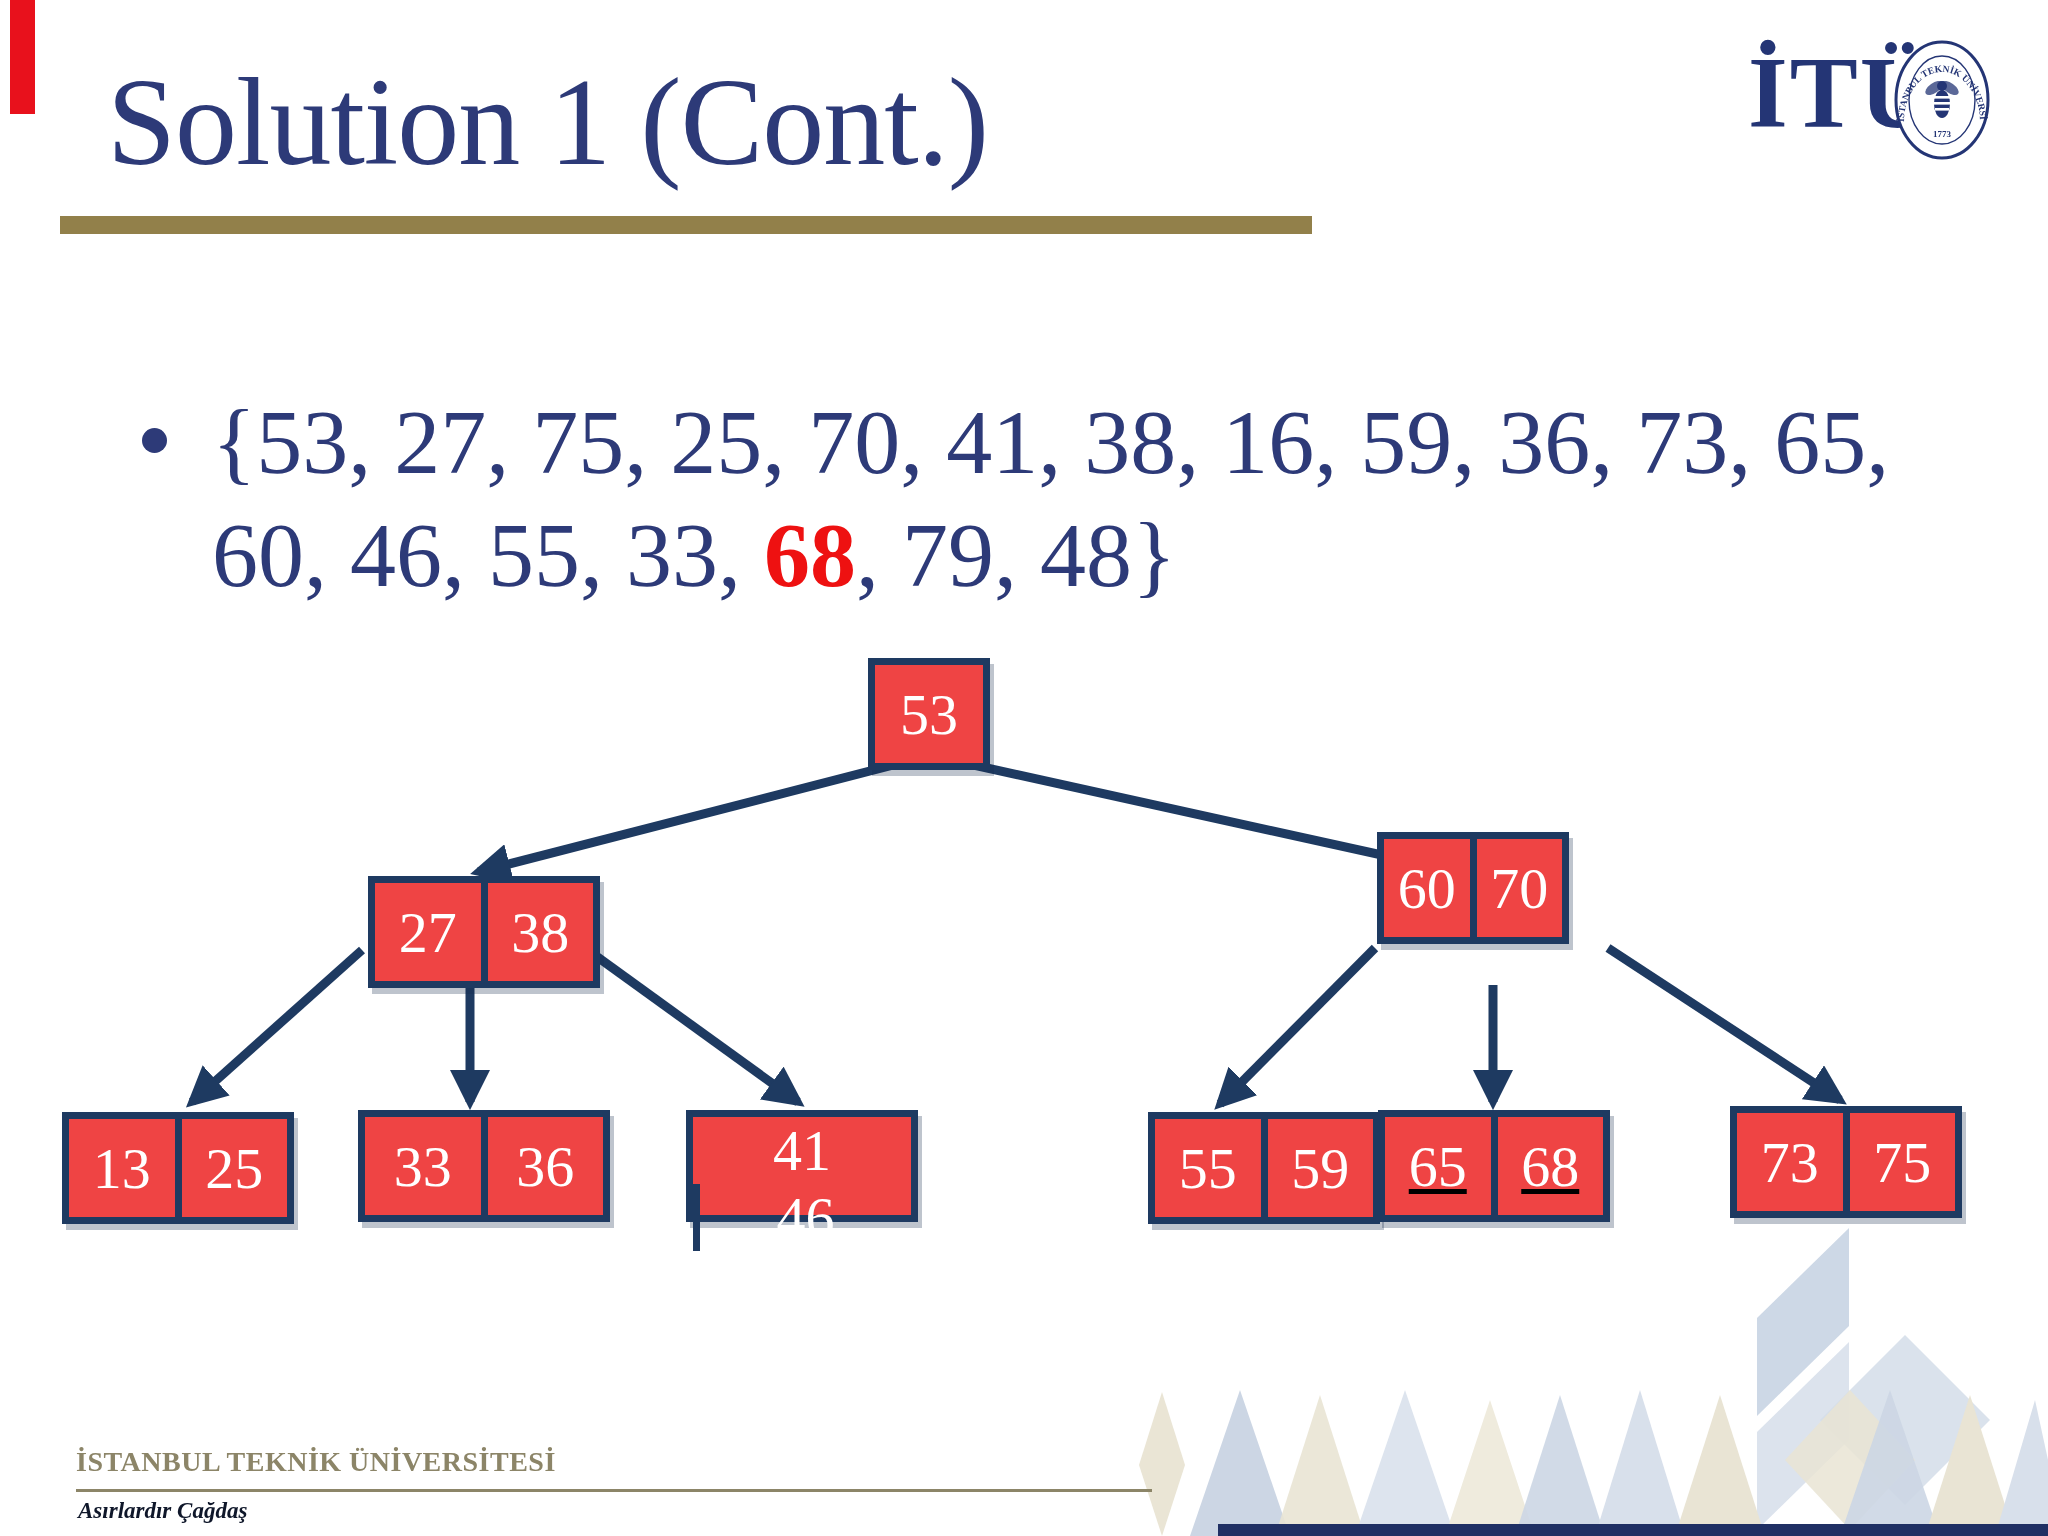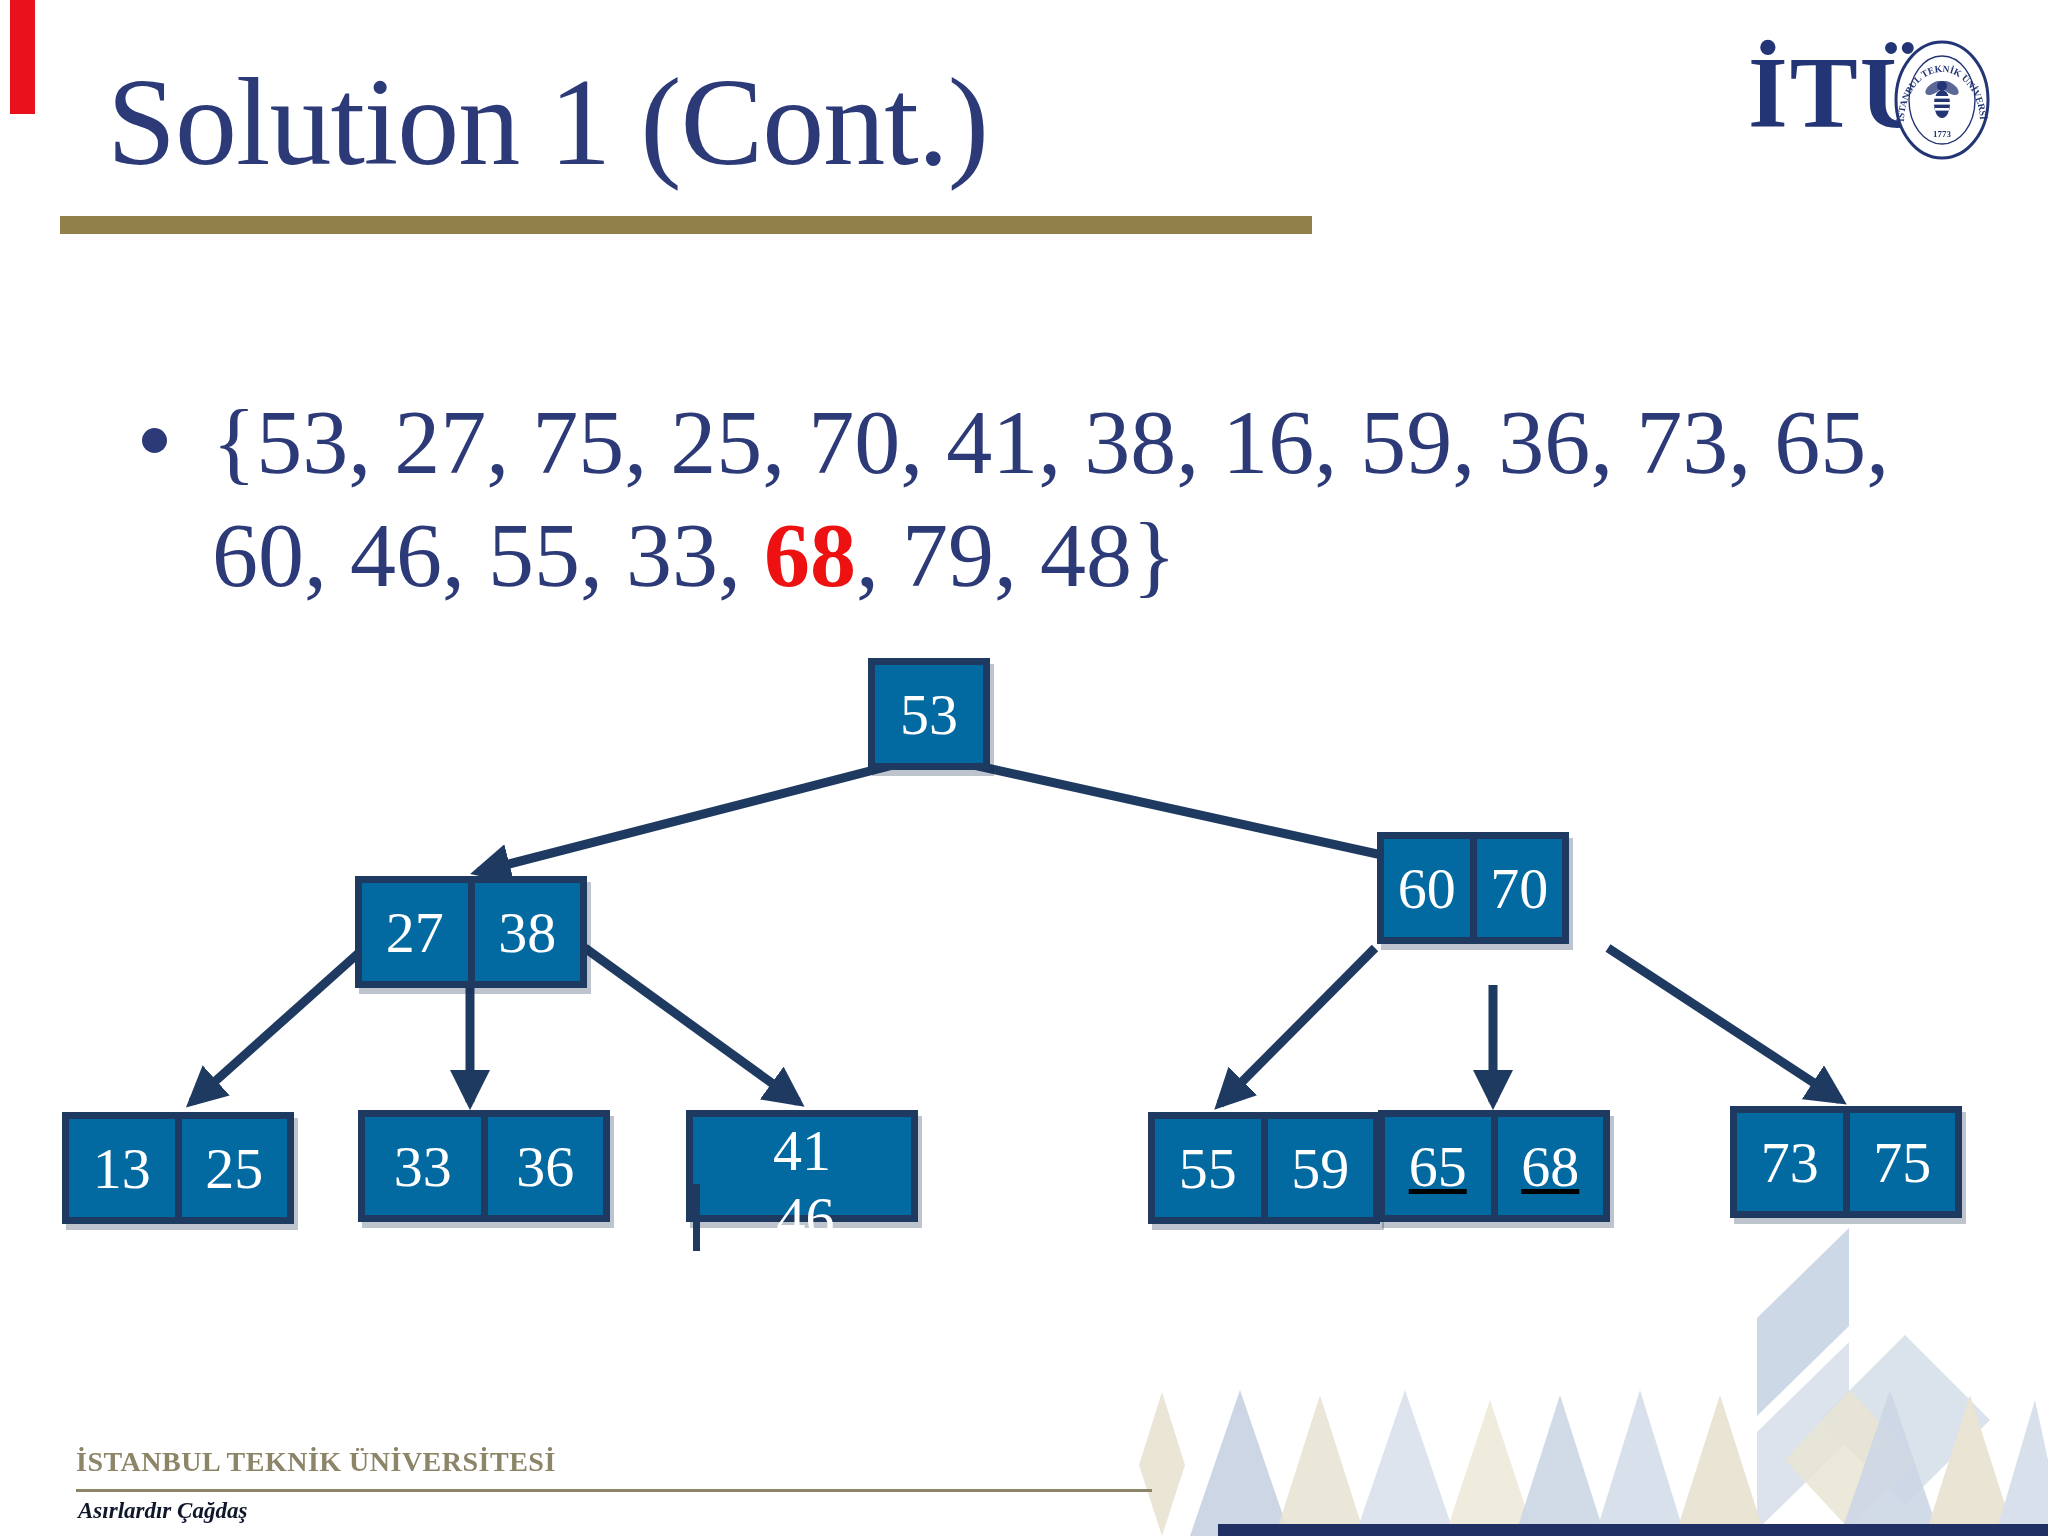--- a/index.html
+++ b/index.html
@@ -23,31 +23,31 @@
   .seal{position:absolute;left:1892px;top:36px;width:100px;height:128px;}
   
   .bullet-dot{position:absolute;left:142px;top:428px;width:25px;height:25px;border-radius:50%;background:#2d3a78;}
   .set-text{
     position:absolute;left:212px;top:386px;width:1700px;
     font-size:92px;line-height:1.23;color:#2d3a78;
   }
   .set-text .hl{color:#ee1111;font-weight:bold;}
   
   .node{
-    position:absolute;display:flex;background:#0369a1;
+    position:absolute;display:flex;background:#ef4444;
     border:7px solid #1e3a61;box-sizing:border-box;
     box-shadow:4px 6px 0 rgba(23,42,74,0.28);z-index:2;
   }
   .node .cell{
     flex:1;display:flex;align-items:center;justify-content:center;
     font-size:58px;color:#ffffff;
   }
   .node .cell + .cell{border-left:7px solid #1e3a61;}
   #n-root {left:868px;top:658px;width:122px;height:112px;}
-  #n-2738 {left:355px;top:876px;width:232px;height:112px;}
+  #n-2738 {left:368px;top:876px;width:232px;height:112px;}
   #n-6070 {left:1377px;top:832px;width:192px;height:112px;text-align:right;}
   #n-1625 {left:62px;  top:1112px;width:232px;height:112px;}
   #n-3336 {left:358px; top:1110px;width:252px;height:112px;}
   #n-4146 {left:686px; top:1110px;width:232px;height:112px;flex-direction:column;}
   #n-5559 {left:1100px;top:1112px;width:232px;height:112px;margin-left:48px;}
   #n-6568 {left:1378px;top:1110px;width:232px;height:112px;text-decoration:underline;}
   #n-7375 {left:1730px;top:1106px;width:232px;height:112px;}
   .edges,.deco{position:absolute;left:0;top:0;width:2048px;height:1536px;pointer-events:none;}
   .deco{z-index:0;}
   .edges{z-index:1;}

